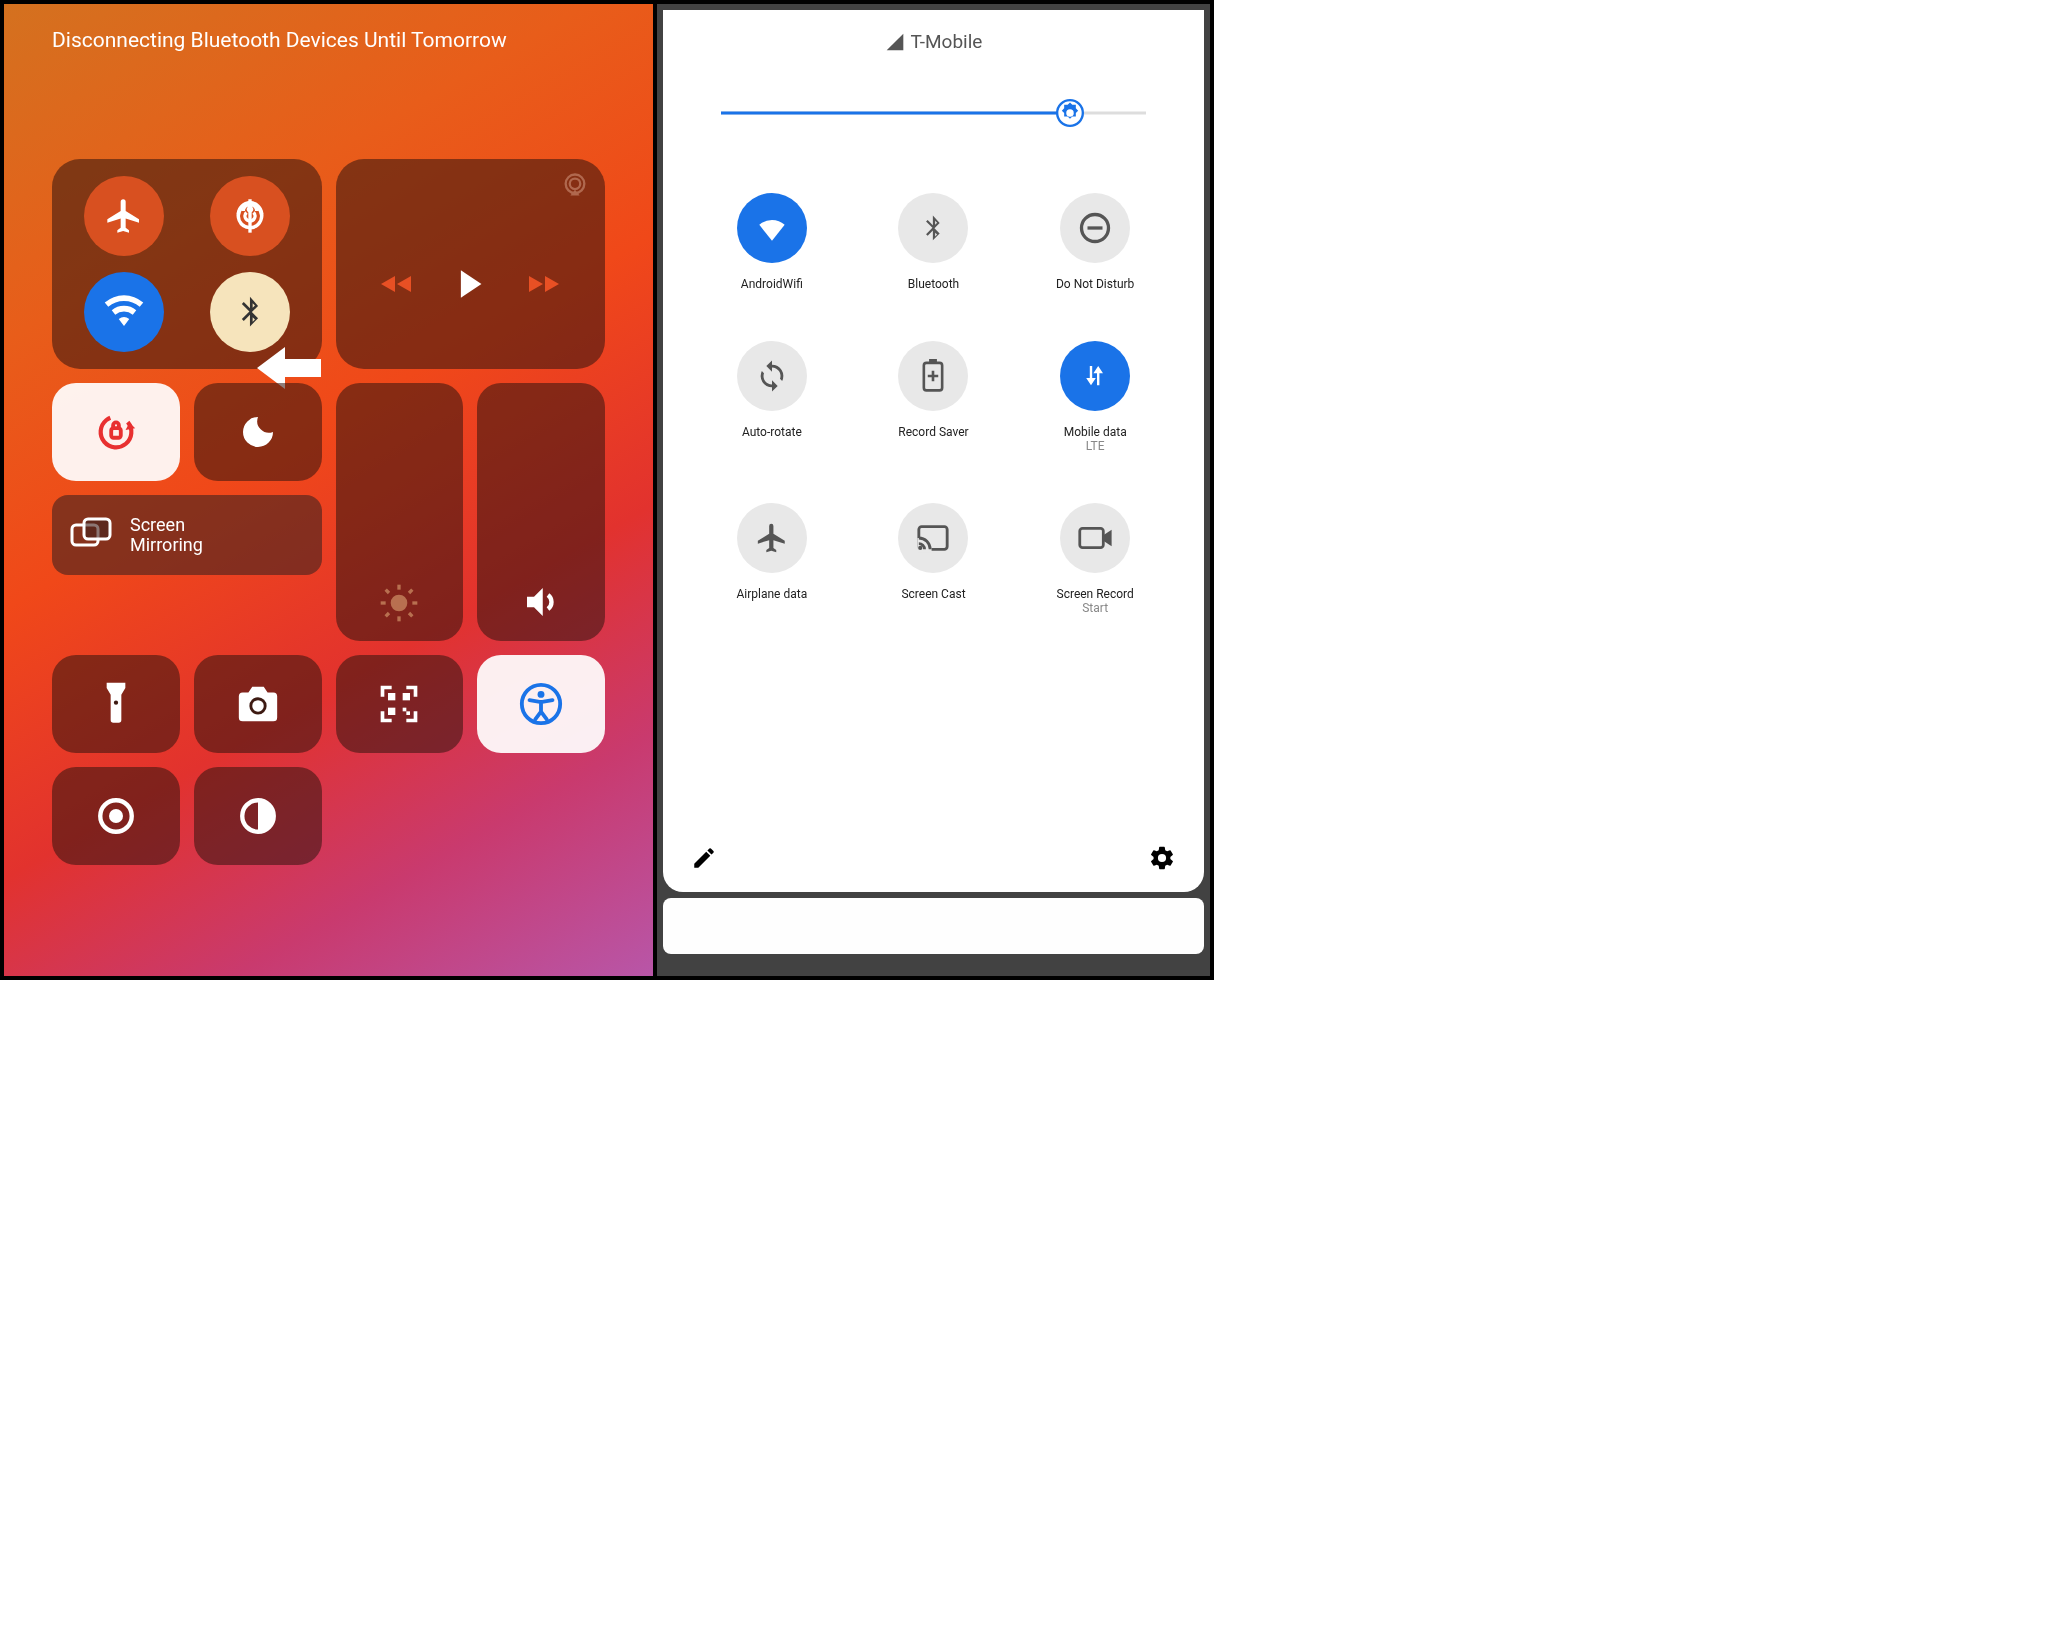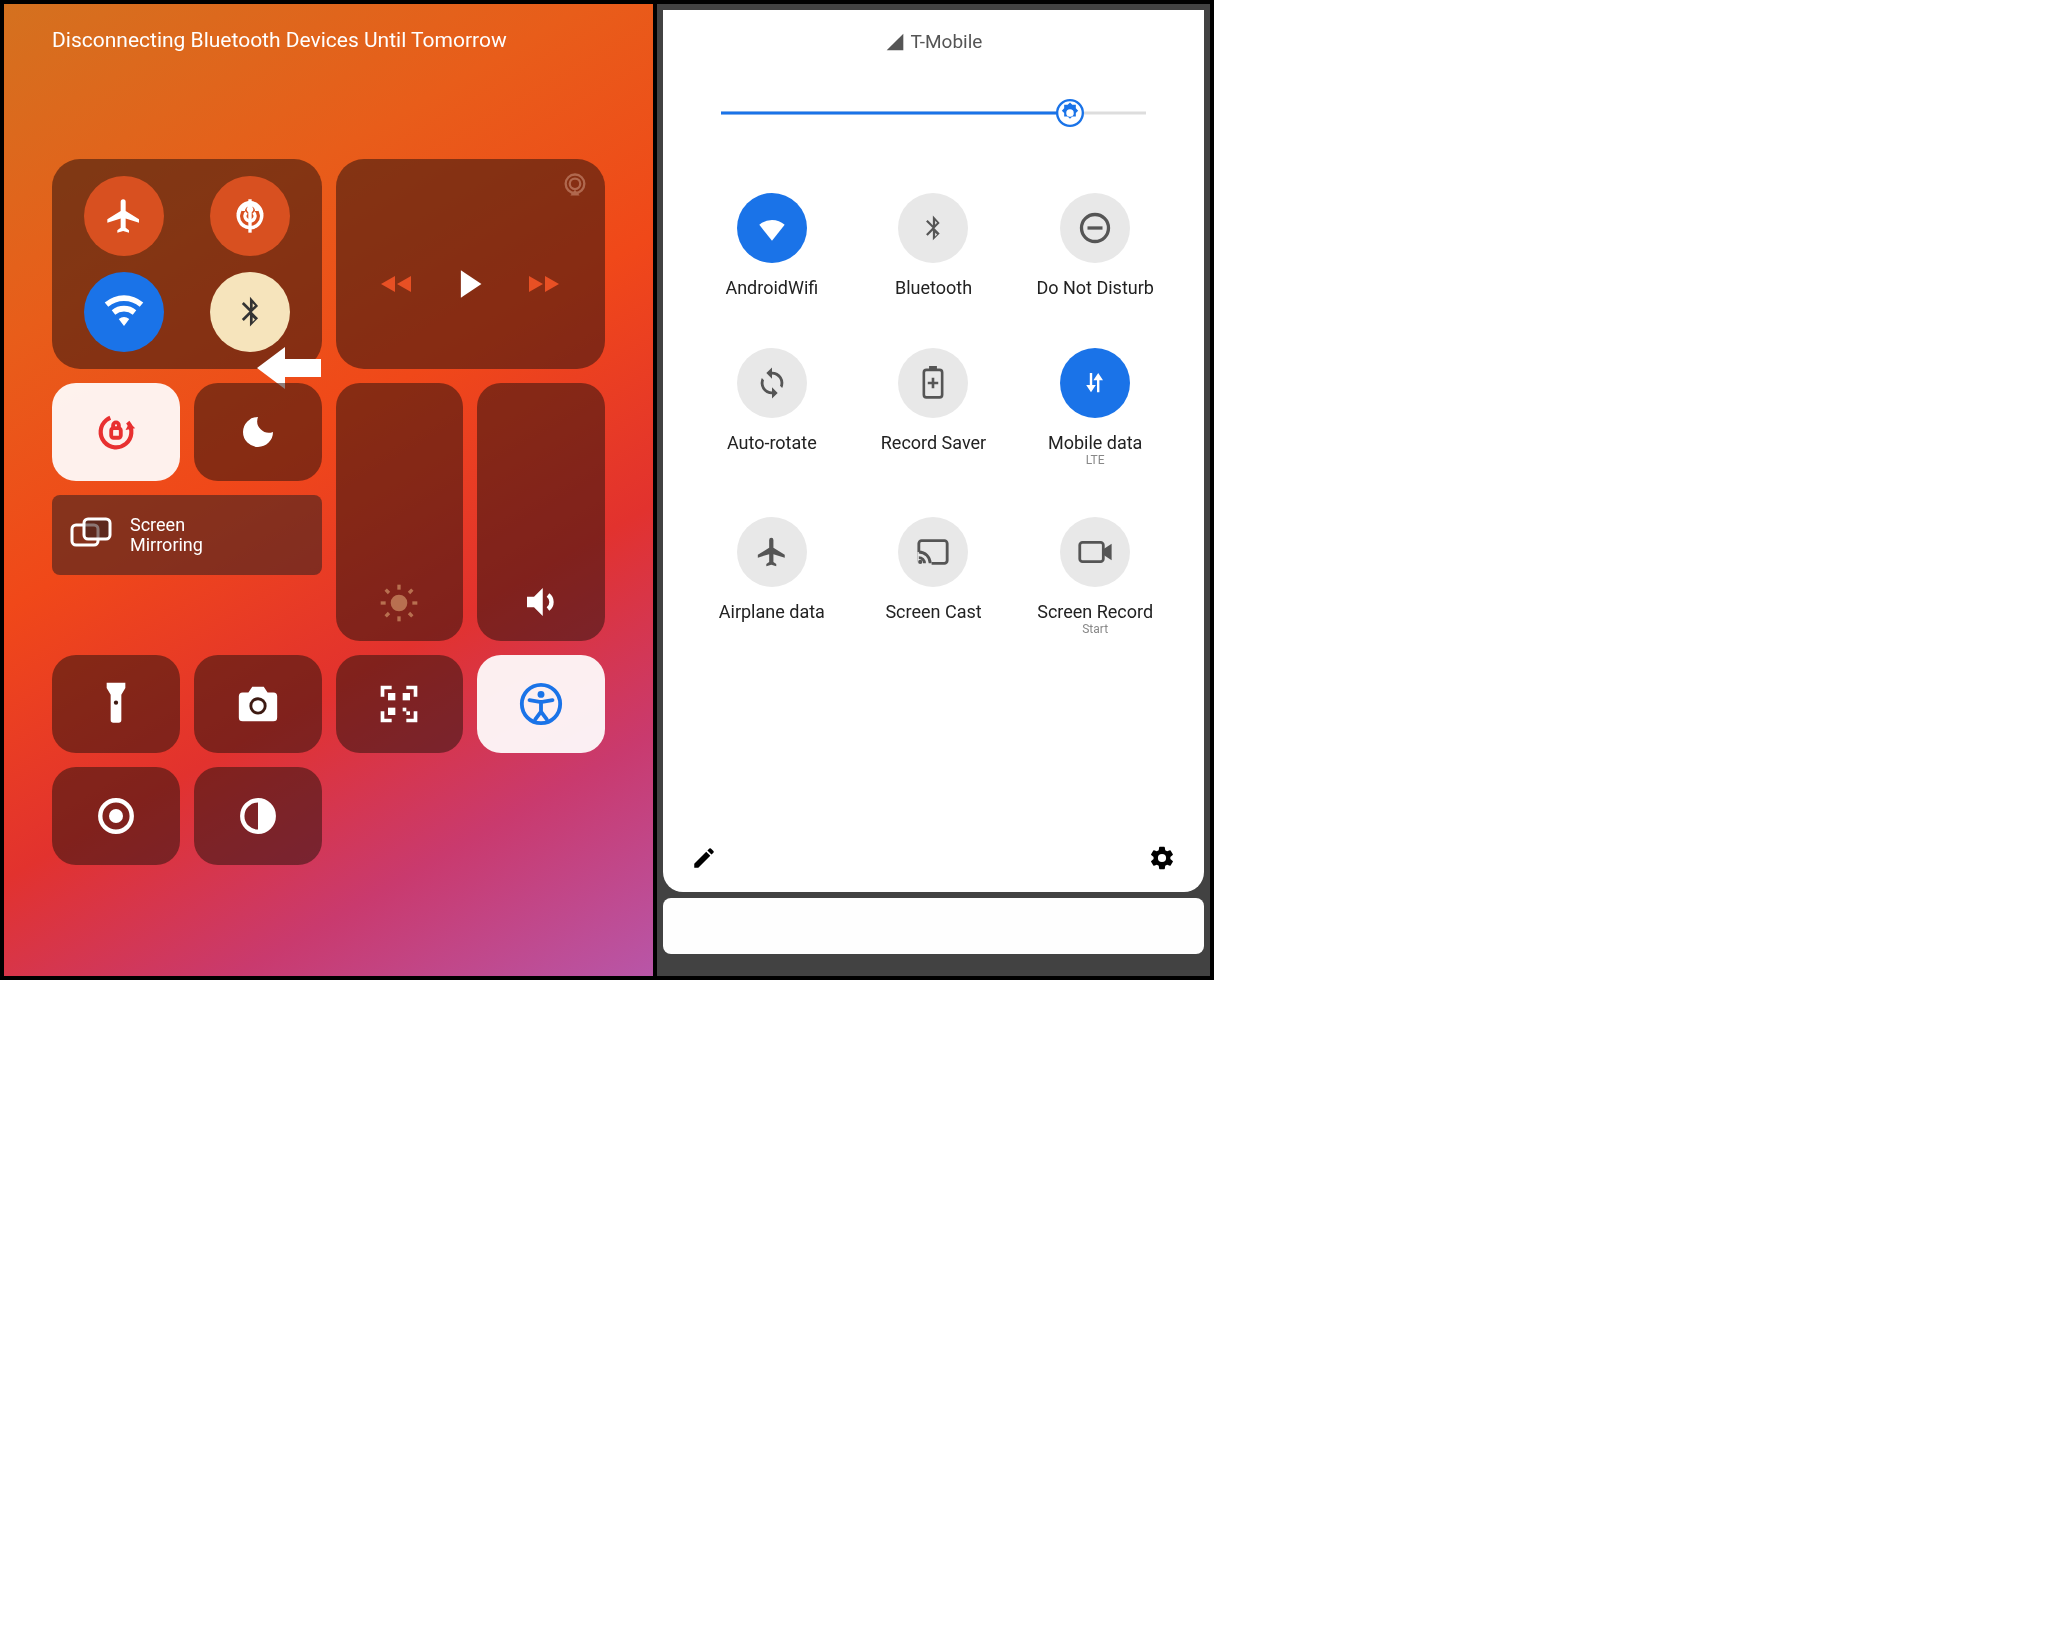--- a/index.html
+++ b/index.html
@@ -95,21 +95,21 @@
 .sq { height: 98px; border-radius: 24px; display:flex; align-items:center; justify-content:center; }
 .sliders {
   display:grid;
   grid-template-columns:1fr 1fr;
   gap:14px;
 }
 .slider { height: 258px; border-radius:24px; position:relative; display:flex; align-items:flex-end; justify-content:center; padding-bottom:18px;}
 .screen-mirror {
   height: 80px;
   grid-column: 1 / -1;
-  border-radius: 8px;
+  border-radius: 16px;
   display:flex;
   align-items:center;
   padding: 0 18px;
   gap: 16px;
   background: rgba(70,35,30,0.62);
 }
 .sm-text { color:#fff; font-size:18px; line-height:1.1; }
 .ios-row4 {
   display:grid;
   grid-template-columns: repeat(4,1fr);
@@ -155,21 +155,21 @@
   flex-direction:column;
   align-items:center;
   gap:14px;
 }
 .qs-circ {
   width:70px; height:70px; border-radius:50%;
   background:#e8e8e8;
   display:flex; align-items:center; justify-content:center;
 }
 .qs-on { background:#1a73e8; }
-.qs-label { font-size:18px; color:#222; text-align:left; }
+.qs-label { font-size:12px; color:#222; text-align:left; }
 .qs-sub { font-size:12px; color:#888; text-align:center; }
 .panel-footer {
   display:flex;
   justify-content:space-between;
   align-items:center;
   padding-top:20px;
 }
 svg { display:block; }
 </style>
 </head>

